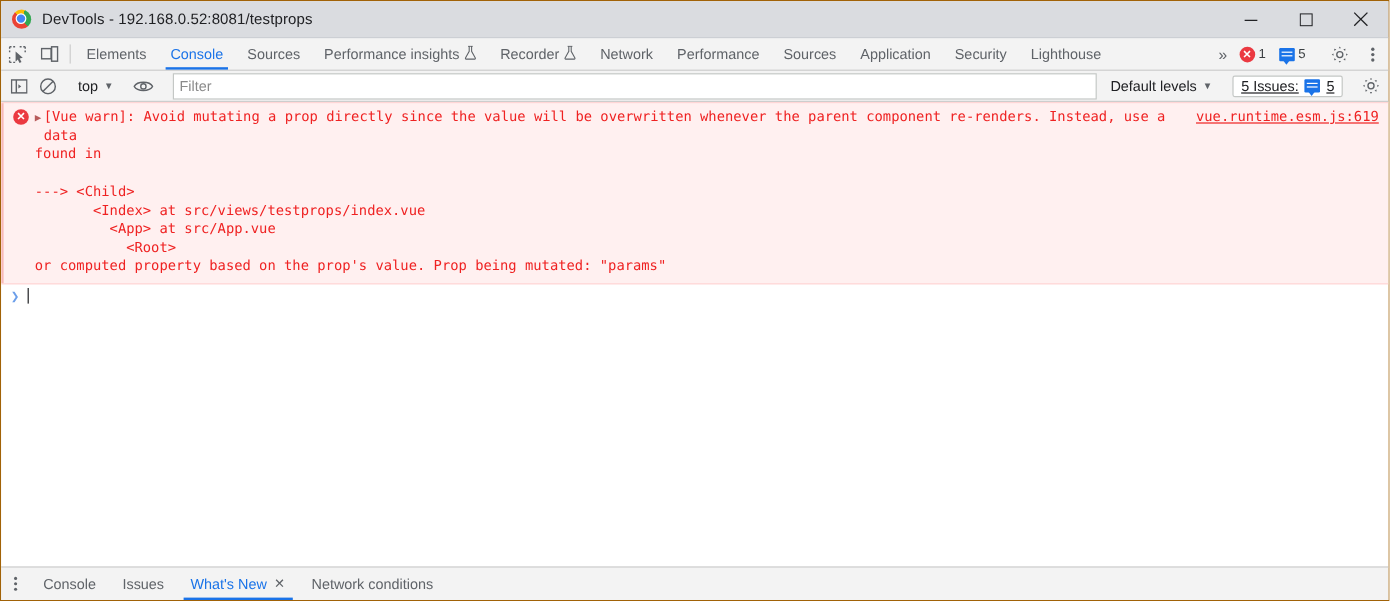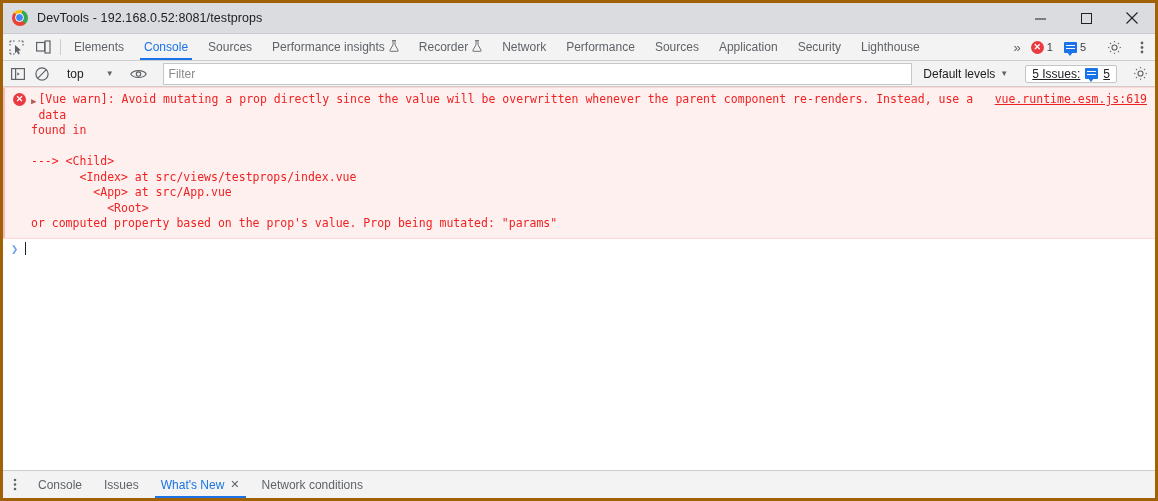--- a/index.html
+++ b/index.html
@@ -6,21 +6,21 @@
   html, body {
     width: 1158px; height: 501px;
     font-family: "Liberation Sans", sans-serif;
     overflow: hidden;
     background: #ffffff;
   }
   #app {
     width: 1158px; height: 501px;
     display: flex; flex-direction: column;
     position: relative;
-    border: 3px solid #a16207;
+    border: 1px solid #a16207;
     background: #fff;
   }
 
   
   .titlebar {
     height: 31px; min-height: 31px;
     background: #dadce0;
     display: flex; align-items: center;
     border-bottom: 1px solid #c9ccd1;
   }
@@ -121,21 +121,21 @@
     display: flex; align-items: center;
     font-size: 12px;
     padding: 0 3px;
   }
   .fb-icon {
     width: 24px; height: 24px;
     display: flex; align-items: center; justify-content: center;
     color: #5f6368;
   }
   .ctx-select {
-    display: flex; align-items: center; gap: 22px;
+    display: flex; align-items: center; gap: 5px;
     padding: 0 6px; color: #202124; font-size: 12px;
   }
   .caret { font-size: 8px; color: #5f6368; }
   .filter-input {
     flex: 1 1 auto;
     height: 22px; margin: 0 5px;
     border: 1px solid #c4c7c5;
     background: #fff;
     font-size: 12px;
     padding: 0 5px;

